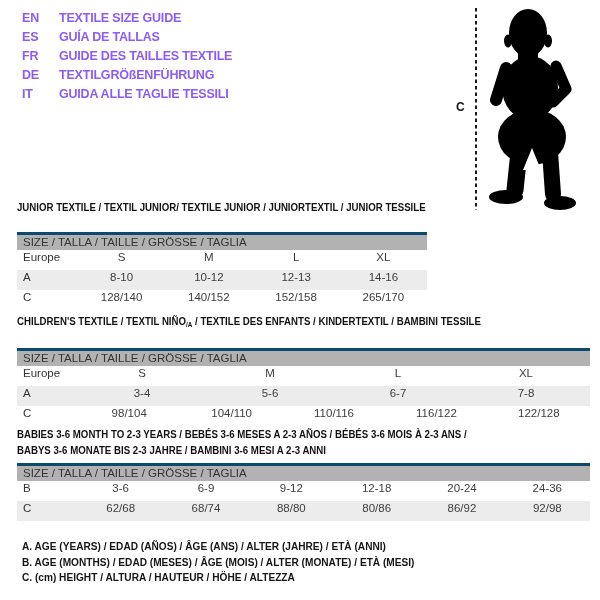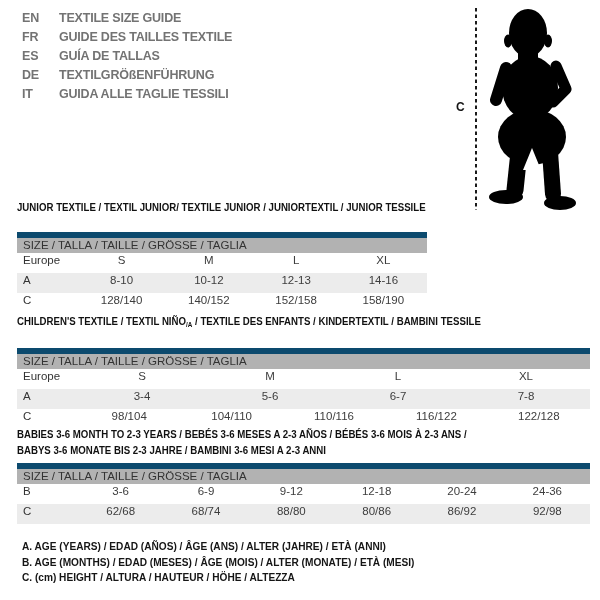--- a/index.html
+++ b/index.html
@@ -2,62 +2,62 @@
 <html style="--header_bar: #b2b2b2; --row_alt: #ececec; --title: #111111; --text: #333333; --silhouette: #000000;"><head>
 <meta charset="utf-8">
 <style>
   html,body { margin:0; padding:0; }
   body {
     width:600px; height:600px; background:#ffffff; position:relative;
     overflow:hidden; font-family:"Liberation Sans", sans-serif; color:#1c1c1c;
   }
   
   .languages { position:absolute; left:22px; top:9px; }
-  .lang-row { display:flex; line-height:19px; font-weight:bold; font-size:12.5px; letter-spacing:-0.2px; color:#737373; }
+  .lang-row { display:flex; line-height:19px; font-weight:bold; font-size:12.5px; letter-spacing:-0.2px; color:#8b5cf6; }
   .lang-code { width:37px; }
   
   .figure-svg { position:absolute; left:470px; top:4px; }
   .figure-label { position:absolute; left:456px; top:100px; font-size:12px; font-weight:bold; color:#151515; }
   
   .section { position:absolute; left:17px; }
   .sec0 { top:201px; width:410px; }
   .sec1 { top:315px; width:573px; }
   .sec2 { top:426px; width:573px; }
   .tbl-title { font-weight:bold; font-size:11.5px; line-height:12px; color:var(--title,#111);
                transform:scaleX(0.84); transform-origin:left top; white-space:nowrap; }
   .sec2 .tbl-title .title-line { line-height:16px; }
   .tbl-title .sub { font-size:7.5px; vertical-align:-2px; }
   .sec0 .tbl { margin-top:19px; }
   .sec1 .tbl { margin-top:17px; }
   .sec2 .tbl { margin-top:5px; }
-  .tbl-head { background:var(--header_bar,#b2b2b2); border-top:6px solid #0c4a6e;
+  .tbl-head { background:var(--header_bar,#b2b2b2); border-top:3px solid #0c4a6e;
               height:15px; line-height:15px; padding-left:6px; font-size:11.5px; color:var(--text,#333); }
   .tbl-row { display:flex; height:20px; line-height:15.7px; font-size:11.5px; color:#3d3d3d; }
   .tbl-row.shaded { background:var(--row_alt,#ececec); }
   .cell { flex:1; text-align:center; }
   .cell.label { flex:0 0 55px; text-align:left; padding-left:6px; color:#333; }
   
   .legend { position:absolute; left:22px; top:539px; font-weight:bold; font-size:11.5px;
             line-height:15.5px; color:#151515; transform:scaleX(0.88); transform-origin:left top; white-space:nowrap; }
 </style>
 </head>
 <body>
 
 <div class="languages">
     <div class="lang-row">
       <span class="lang-code">EN</span>
       <span class="lang-label">TEXTILE SIZE GUIDE</span>
     </div>
     <div class="lang-row">
+      <span class="lang-code">ES</span>
+      <span class="lang-label">GUÍA DE TALLAS</span>
+    </div>
+    <div class="lang-row">
       <span class="lang-code">FR</span>
       <span class="lang-label">GUIDE DES TAILLES TEXTILE</span>
-    </div>
-    <div class="lang-row">
-      <span class="lang-code">ES</span>
-      <span class="lang-label">GUÍA DE TALLAS</span>
     </div>
     <div class="lang-row">
       <span class="lang-code">DE</span>
       <span class="lang-label">TEXTILGRÖßENFÜHRUNG</span>
     </div>
     <div class="lang-row">
       <span class="lang-code">IT</span>
       <span class="lang-label">GUIDA ALLE TAGLIE TESSILI</span>
     </div>
   </div>
@@ -101,21 +101,21 @@
         <span class="cell">8-10</span>
         <span class="cell">10-12</span>
         <span class="cell">12-13</span>
         <span class="cell">14-16</span>
       </div>
       <div class="tbl-row">
         <span class="cell label">C</span>
         <span class="cell">128/140</span>
         <span class="cell">140/152</span>
         <span class="cell">152/158</span>
-        <span class="cell">158/190</span>
+        <span class="cell">265/170</span>
       </div>
     </div>
   </div>
 <div class="section sec1">
     <div class="tbl-title">
       <div class="title-line"><span>CHILDREN'S TEXTILE / TEXTIL NIÑO</span><span class="sub">/A</span><span> / TEXTILE DES ENFANTS / KINDERTEXTIL / BAMBINI TESSILE</span></div>
     </div>
     <div class="tbl">
       <div class="tbl-head">SIZE / TALLA / TAILLE / GRÖSSE / TAGLIA</div>
       <div class="tbl-row">

